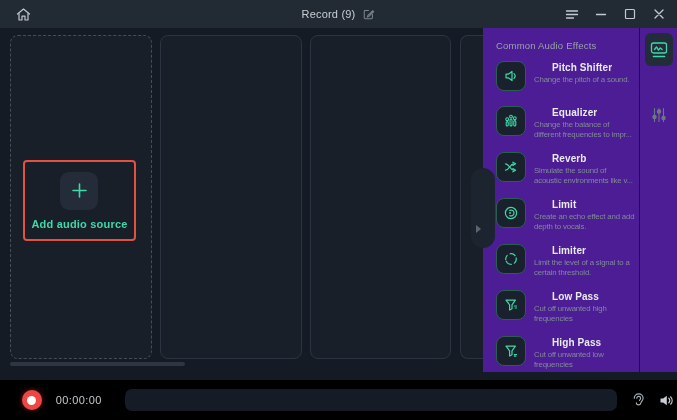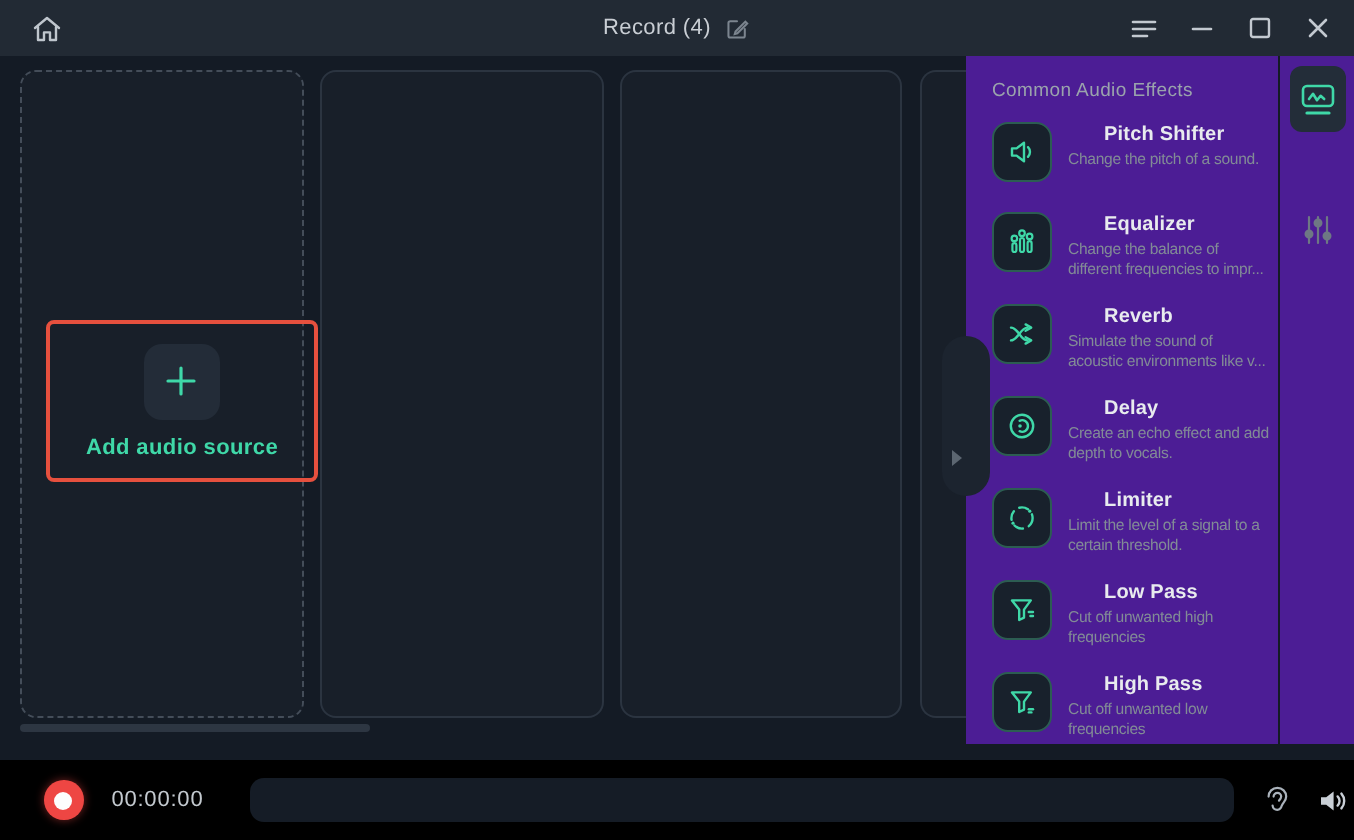--- a/index.html
+++ b/index.html
@@ -24,21 +24,21 @@
   .lane{ position:absolute; top:35px; height:324px; border-radius:8px; background:rgba(255,255,255,0.018);}
   .lane-solid{ border:1px solid #2b3440; }
   .lane-dashed{ border:1px dashed #444d59; }
   .lane1{ left:10px;  width:142px; }
   .lane2{ left:160px; width:142px; }
   .lane3{ left:310px; width:141px; }
   .lane4{ left:460px; width:40px; border-radius:8px 0 0 8px; border-right:none;}
   .hscroll{ position:absolute; left:10px; top:362px; width:175px; height:4px; border-radius:2px; background:#2d3642;}
   
   .highlight-box{
-    position:absolute; left:23px; top:160px; width:136px; height:81px;
+    position:absolute; left:23px; top:160px; width:113px; height:81px;
     border:2px solid #e6503e; border-radius:4px;
     display:flex; flex-direction:column; align-items:center; justify-content:center; gap:8px;
   }
   .add-src{ display:flex; flex-direction:column; align-items:center; gap:8px; cursor:pointer;}
   .plus-tile{ width:38px; height:38px; border-radius:9px; background:#232c38; display:flex; align-items:center; justify-content:center;}
   .add-label{ font-size:11px; font-weight:bold; color:#3fd8a8; letter-spacing:.2px;}
   
   .sidebar{
     position:absolute; left:483px; top:28px; width:194px; height:344px;
     background:#4c1d95; z-index:3;
@@ -91,21 +91,21 @@
   <div class="titlebar">
     <div class="tb-home">
       <span>
         <svg width="17" height="17" viewBox="0 0 17 17" fill="none" stroke="#bfc6cd" stroke-width="1.2" stroke-linecap="round" stroke-linejoin="round">
           <path d="M2.5 8L8.5 3l6 5"></path>
             <path d="M4 7.5V14h3v-3.8h3V14h3V7.5"></path>
         </svg>
       </span>
     </div>
     <div class="tb-title-wrap">
-      <span class="tb-title">Record (4)</span>
+      <span class="tb-title">Record (9)</span>
       <span class="tb-rename">
         <svg width="13" height="13" viewBox="0 0 14 14" fill="none" stroke="#7c858f" stroke-width="1.1" stroke-linecap="round">
           <path d="M7 2.8H3.4c-.6 0-1 .4-1 1v6.8c0 .6.4 1 1 1h6.8c.6 0 1-.4 1-1V7"></path>
           <path d="M6.2 8.3l5.3-5.3 1 1-5.3 5.3-1.4.4z"></path>
         </svg>
       </span>
     </div>
     <div class="tb-controls">
       <div class="tb-btn">
         <svg width="14" height="14" viewBox="0 0 14 14" stroke="#c3c9d0" stroke-width="1.3" stroke-linecap="round">
@@ -206,21 +206,21 @@
 
         <div class="fx-row">
           <div class="fx-tile">
             <svg width="16" height="16" viewBox="0 0 16 16" fill="none" stroke="#3fd8a8" stroke-width="1.2" stroke-linecap="round">
               <circle cx="8" cy="8" r="5.6"></circle>
               <path d="M6.8 5.4a2.9 2.9 0 110 5.2"></path>
               <circle cx="7" cy="8" r="0.9" fill="#3fd8a8" stroke="none"></circle>
             </svg>
           </div>
           <div class="fx-text">
-            <div class="fx-name">Delay</div>
+            <div class="fx-name">Limit</div>
             <div class="fx-desc">Create an echo effect and add
 depth to vocals.</div>
           </div>
         </div>
 
         <div class="fx-row">
           <div class="fx-tile">
             <svg width="16" height="16" viewBox="0 0 16 16" fill="none" stroke="#3fd8a8" stroke-width="1.2" stroke-linecap="round">
               <circle cx="8" cy="8" r="5.3" stroke-dasharray="4.6 3.2"></circle>
               <circle cx="11.9" cy="4.6" r="0.8" fill="#3fd8a8" stroke="none"></circle>

